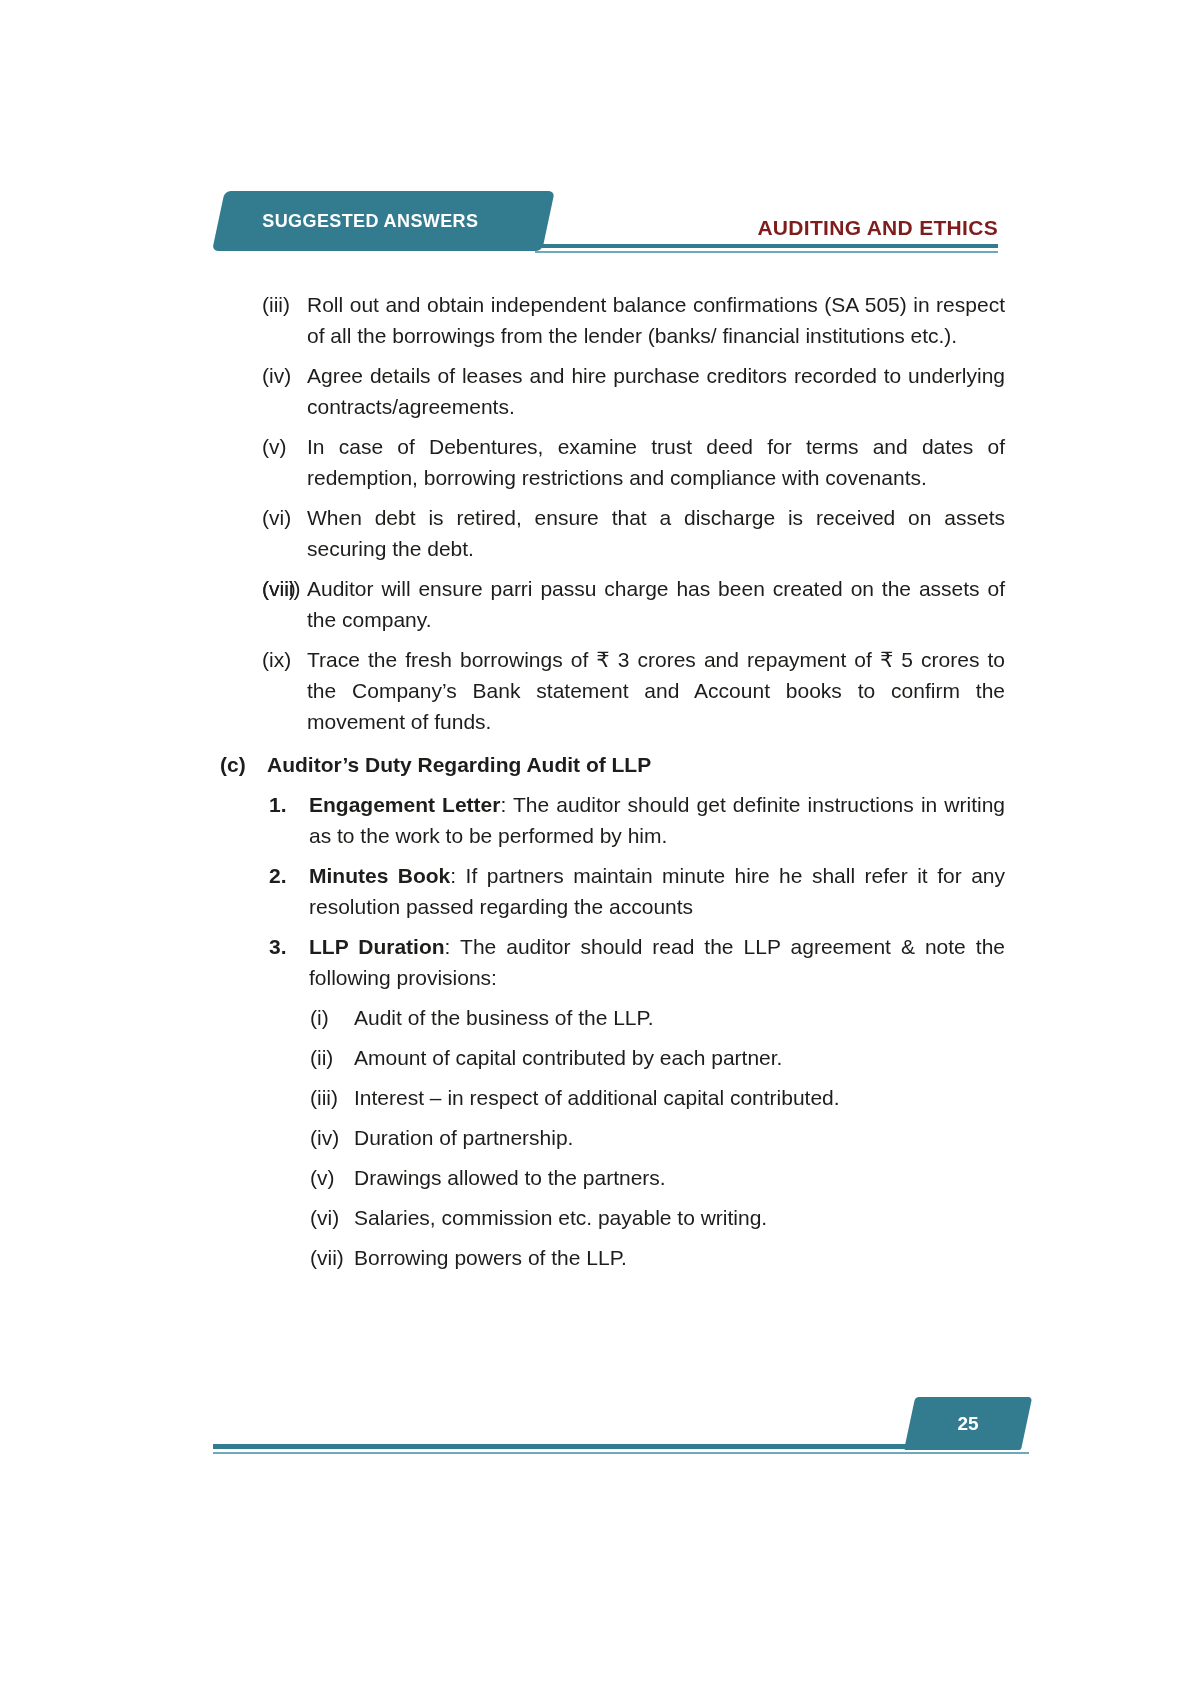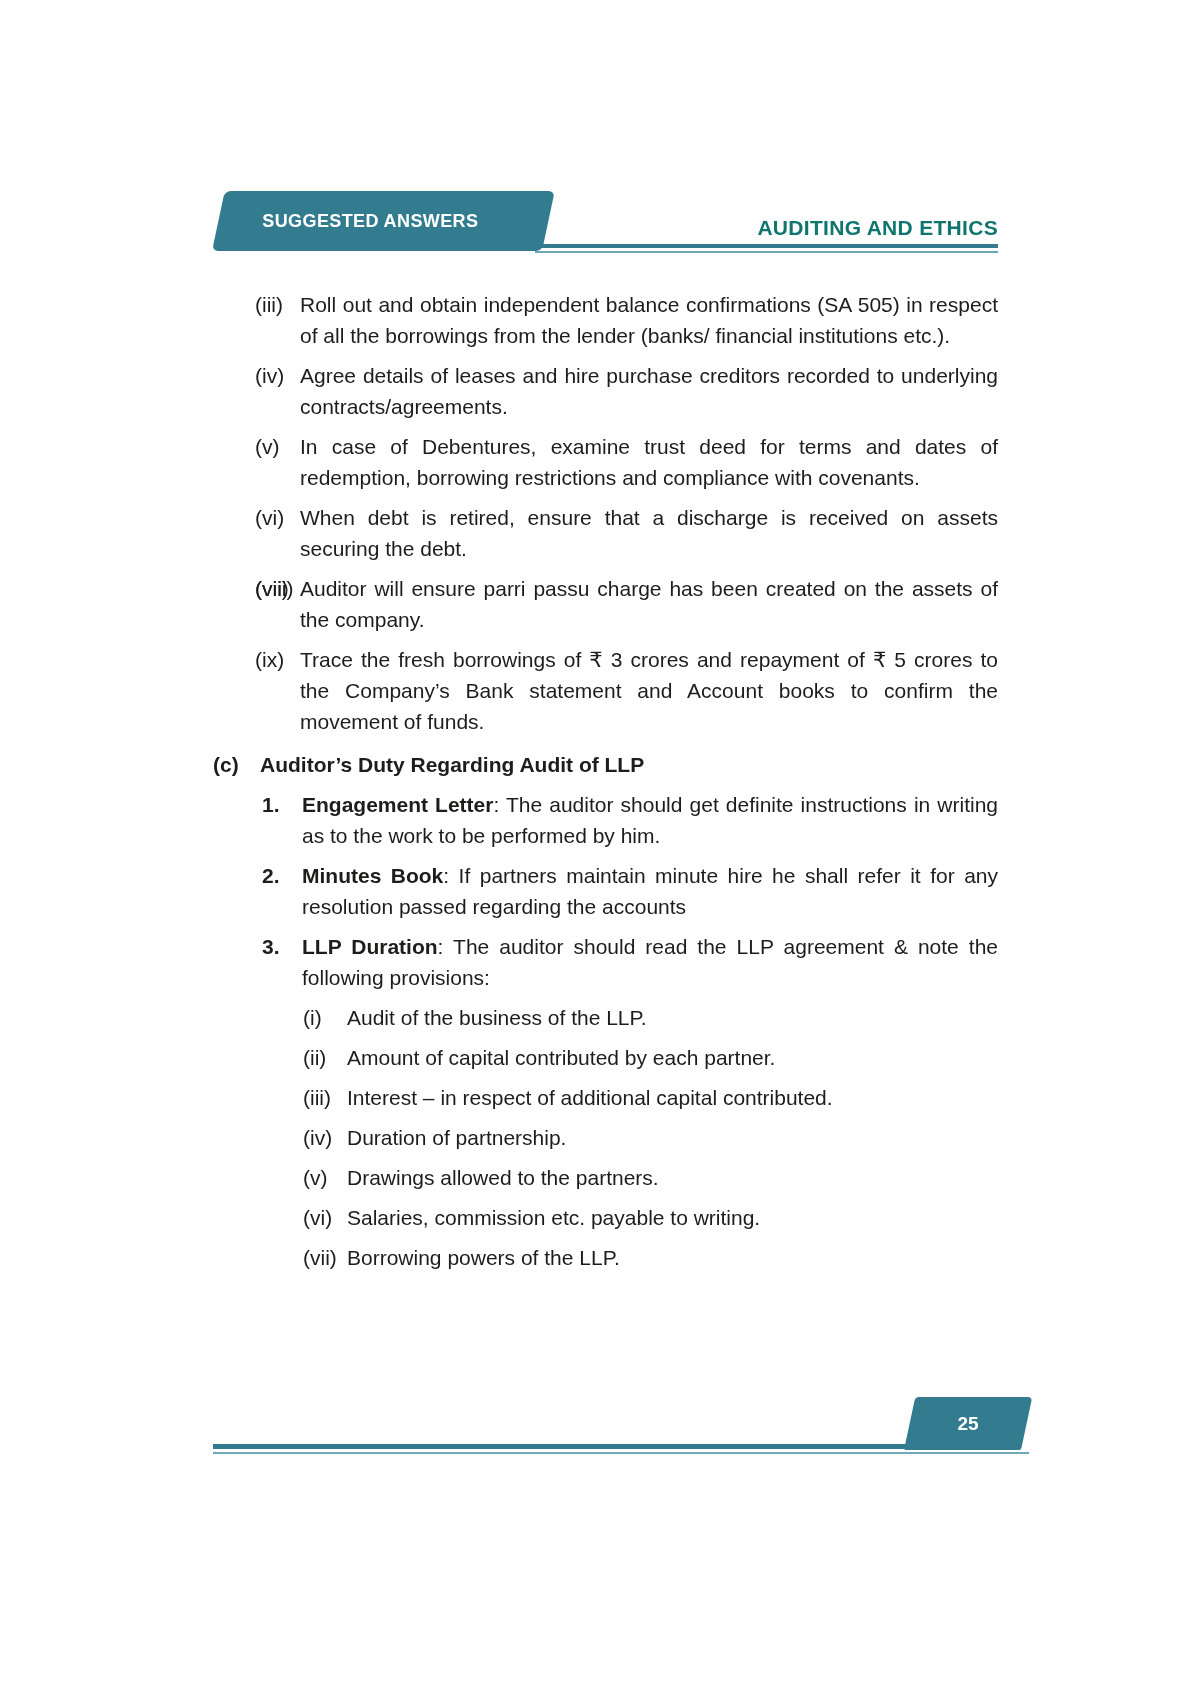--- a/index.html
+++ b/index.html
@@ -19,29 +19,29 @@
     display:flex;align-items:center;justify-content:center;
     padding-right:26px;box-sizing:border-box;
   }
   .banner-label{
     transform:skewX(12deg);
     color:#ffffff;font-size:18px;font-weight:bold;letter-spacing:.4px;
     white-space:nowrap;
   }
   .header-title{
     position:absolute;top:216px;right:193px;
-    color:#0f766e;font-size:21px;font-weight:bold;letter-spacing:.3px;
+    color:#7f1d1d;font-size:21px;font-weight:bold;letter-spacing:.3px;
     white-space:nowrap;
   }
   .rule-thick-header{position:absolute;left:535px;top:244px;width:463px;height:4px;background:#337C90;}
   .rule-thin-header{position:absolute;left:535px;top:251px;width:463px;height:2px;background:#6FA9B9;}
 
   
   .content{
-    position:absolute;left:213px;top:289px;width:785px;
+    position:absolute;left:220px;top:289px;width:785px;
     font-size:21px;line-height:31px;
   }
   .para{position:relative;text-align:justify;margin:9px 0 0 0;}
   .para:first-child{margin-top:0;}
   .mk{position:absolute;top:0;}
   .lvla{padding-left:87px;}
   .lvla > .mk{left:42px;}
   .cpara{position:relative;margin:12px 0 0 0;font-weight:bold;padding-left:47px;text-align:left;}
   .cpara > .mk{left:0;}
   .lvl1{padding-left:89px;}

